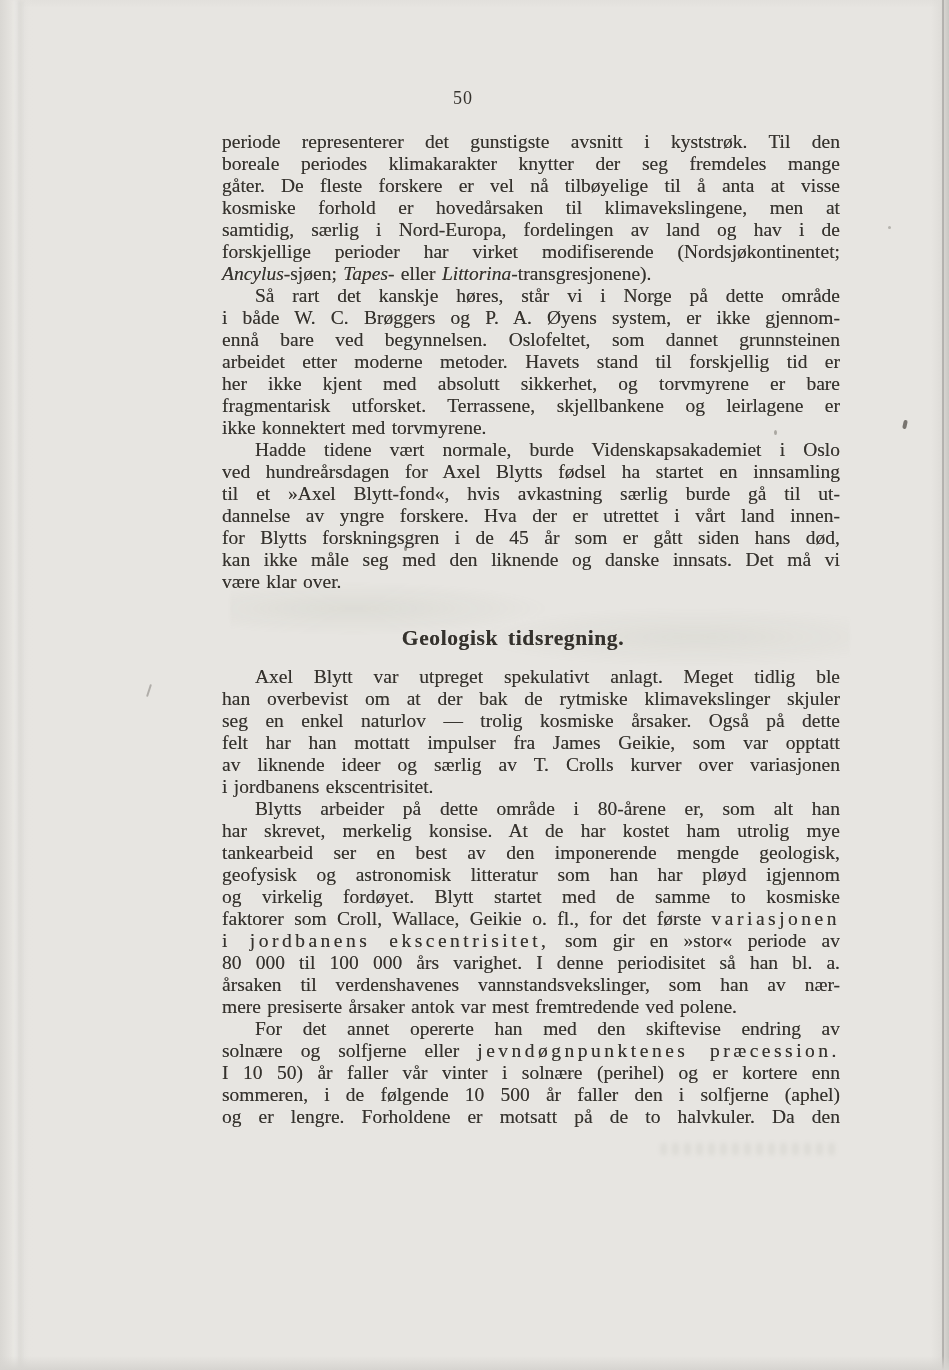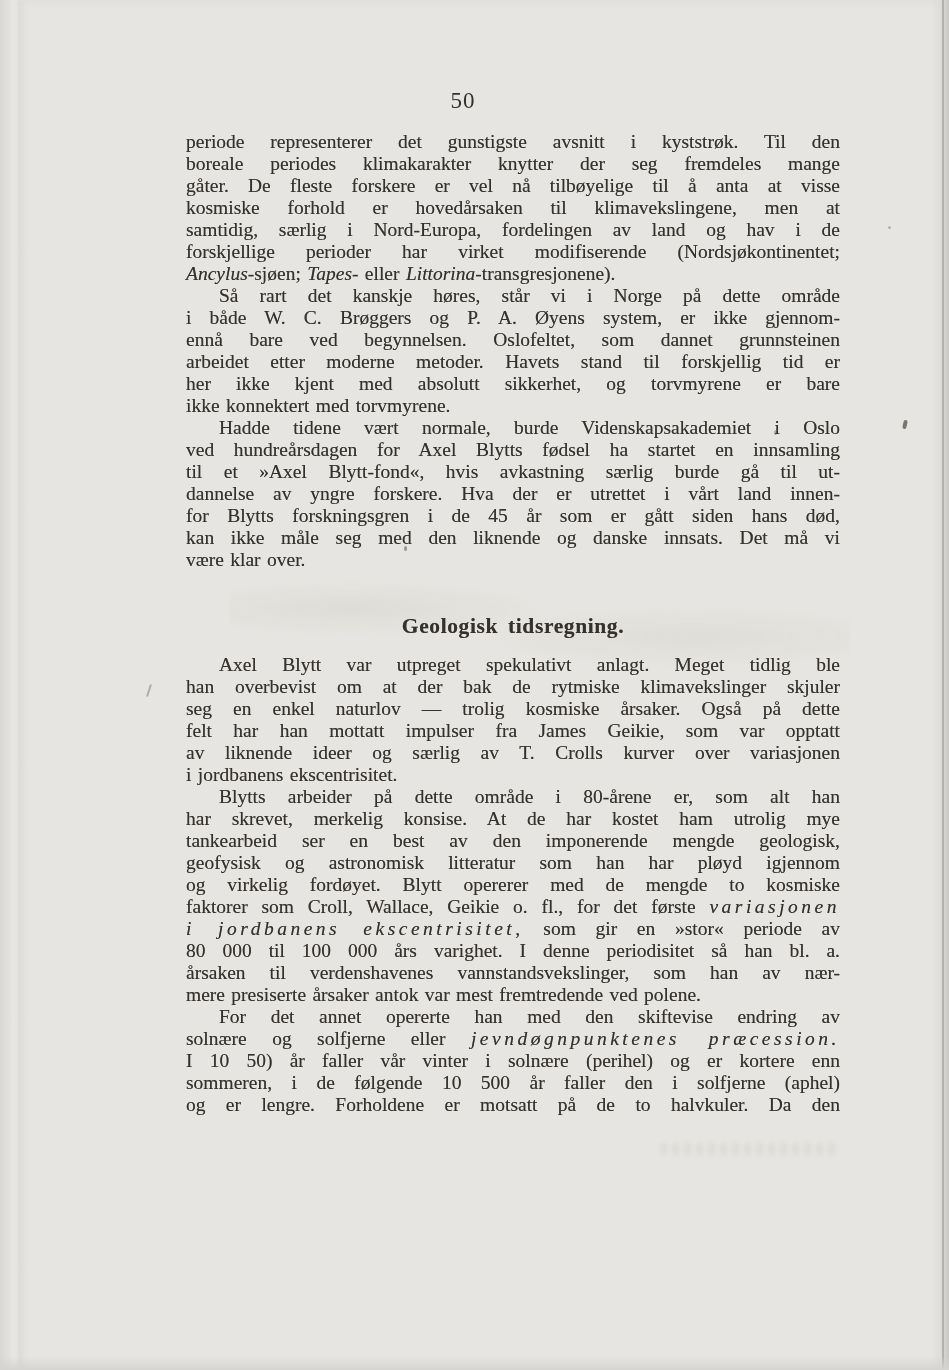--- a/index.html
+++ b/index.html
@@ -47,51 +47,52 @@
   .edge-top {
     position: absolute; left: 0; right: 0; top: 0; height: 8px;
     background: linear-gradient(to bottom, #e2e0dc, rgba(240,239,235,0));
   }
   .page-number {
     position: absolute;
     top: 88px;
     left: 186px;
     width: 654px;
     text-align: center;
-    font-size: 23px;
+    font-size: 18px;
     letter-spacing: 1px;
     transform: translateX(-50px);
     color: var(--ink, #35322d);
   }
   .text-flow {
     position: absolute;
     top: 131px;
     left: 186px;
     width: 654px;
     font-size: 19.5px;
     line-height: 22px;
     word-spacing: 1.5px;
     color: var(--ink, #35322d);
     text-shadow: 0 0 0.5px rgba(53,50,45,0.55);
   }
   .line {
     text-align: justify;
     text-align-last: justify;
     height: 22px;
     white-space: normal;
+    margin-left: 36px;
   }
   .line.endline { text-align-last: left; }
   .line.indent { text-indent: 33px; }
-  .sperr { letter-spacing: 3.5px; font-style: italic; }
+  .sperr { letter-spacing: 3.5px; }
   .heading {
     text-align: center;
     font-weight: bold;
     font-size: 21.5px;
     line-height: 26px;
-    margin: 42px 0 15px 0;
+    margin: 32px 0 15px 0;
     letter-spacing: 0.6px;
     word-spacing: 4px;
   }
   
   .bleed-heading-zone {
     position: absolute; left: 230px; top: 580px; width: 620px; height: 95px;
     background:
       radial-gradient(ellipse 45% 40% at 20% 30%, rgba(140,150,125,0.10), rgba(0,0,0,0) 70%),
       radial-gradient(ellipse 50% 45% at 75% 60%, rgba(140,150,125,0.09), rgba(0,0,0,0) 70%);
     filter: blur(1px);
@@ -155,20 +156,21 @@
         <div class="line">samtidig, særlig i Nord-Europa, fordelingen av land og hav i de</div>
         <div class="line">forskjellige perioder har virket modifiserende (Nordsjøkontinentet;</div>
         <div class="line endline"><i>Ancylus</i>-sjøen; <i>Tapes</i>- eller <i>Littorina</i>-transgresjonene).</div>
       </div>
       <div>
         <div class="line indent">Så rart det kanskje høres, står vi i Norge på dette område</div>
         <div class="line">i både W. C. Brøggers og P. A. Øyens system, er ikke gjennom-</div>
         <div class="line">ennå bare ved begynnelsen.  Oslofeltet, som dannet grunnsteinen</div>
         <div class="line">arbeidet etter moderne metoder.  Havets stand til forskjellig tid er</div>
         <div class="line">her ikke kjent med absolutt sikkerhet, og torvmyrene er bare</div>
+        <div class="line">fragmentarisk utforsket.  Terrassene, skjellbankene og leirlagene er</div>
         <div class="line endline">ikke konnektert med torvmyrene.</div>
       </div>
       <div>
         <div class="line indent">Hadde tidene vært normale, burde Videnskapsakademiet i Oslo</div>
         <div class="line">ved hundreårsdagen for Axel Blytts fødsel ha startet en innsamling</div>
         <div class="line">til et »Axel Blytt-fond«, hvis avkastning særlig burde gå til ut-</div>
         <div class="line">dannelse av yngre forskere.  Hva der er utrettet i vårt land innen-</div>
         <div class="line">for Blytts forskningsgren i de 45 år som er gått siden hans død,</div>
         <div class="line">kan ikke måle seg med den liknende og danske innsats.  Det må vi</div>
         <div class="line endline">være klar over.</div>
@@ -180,21 +182,21 @@
         <div class="line">seg en enkel naturlov — trolig kosmiske årsaker.  Også på dette</div>
         <div class="line">felt har han mottatt impulser fra James Geikie, som var opptatt</div>
         <div class="line">av liknende ideer og særlig av T. Crolls kurver over variasjonen</div>
         <div class="line endline">i jordbanens ekscentrisitet.</div>
       </div>
       <div>
         <div class="line indent">Blytts arbeider på dette område i 80-årene er, som alt han</div>
         <div class="line">har skrevet, merkelig konsise.  At de har kostet ham utrolig mye</div>
         <div class="line">tankearbeid ser en best av den imponerende mengde geologisk,</div>
         <div class="line">geofysisk og astronomisk litteratur som han har pløyd igjennom</div>
-        <div class="line">og virkelig fordøyet.  Blytt opererer med de mengde to kosmiske</div>
+        <div class="line">og virkelig fordøyet.  Blytt startet med de samme to kosmiske</div>
         <div class="line">faktorer som Croll, Wallace, Geikie o. fl., for det første <span class="sperr">variasjonen</span></div>
         <div class="line"><span class="sperr">i jordbanens ekscentrisitet,</span> som gir en »stor« periode av</div>
         <div class="line">80 000 til 100 000 års varighet.  I denne periodisitet så han bl. a.</div>
         <div class="line">årsaken til verdenshavenes vannstandsvekslinger, som han av nær-</div>
         <div class="line endline">mere presiserte årsaker antok var mest fremtredende ved polene.</div>
       </div>
       <div>
         <div class="line indent">For det annet opererte han med den skiftevise endring av</div>
         <div class="line">solnære og solfjerne eller <span class="sperr">jevndøgnpunktenes præcession.</span></div>
         <div class="line">I 10 50) år faller vår vinter i solnære (perihel) og er kortere enn</div>

